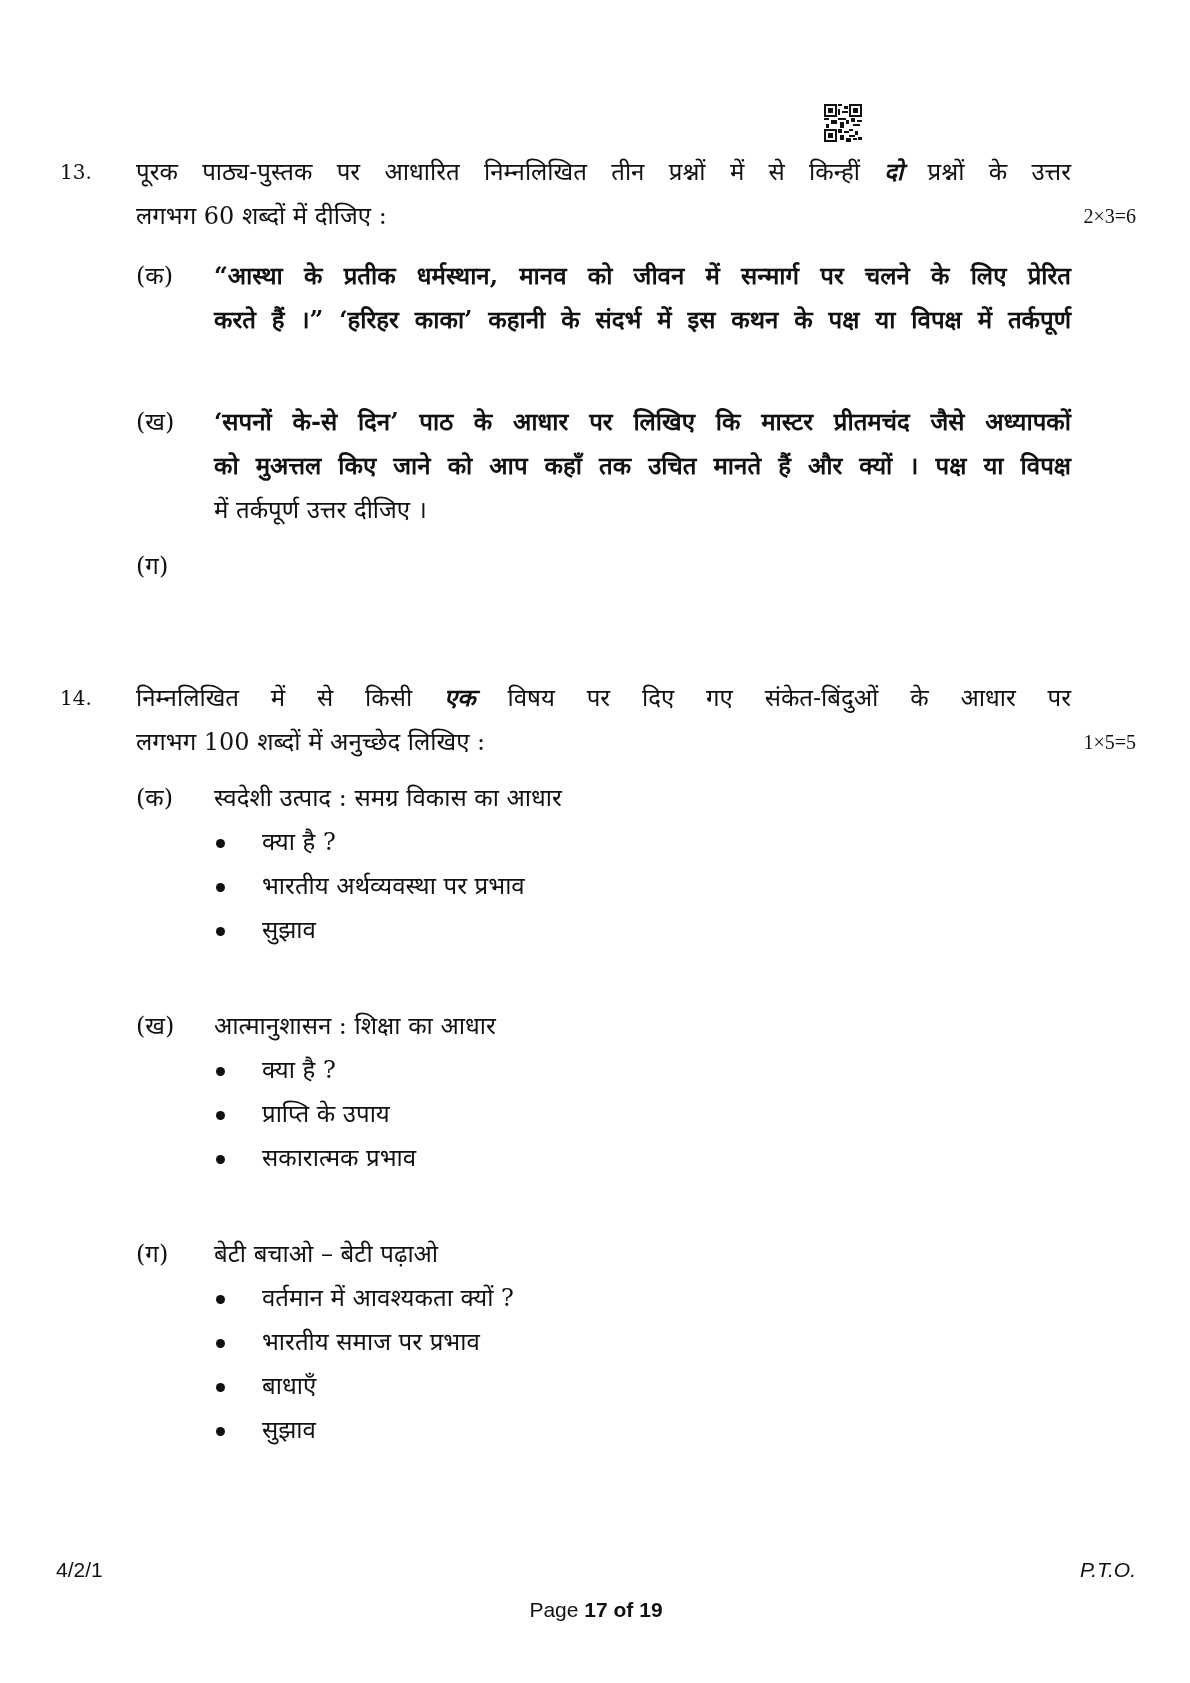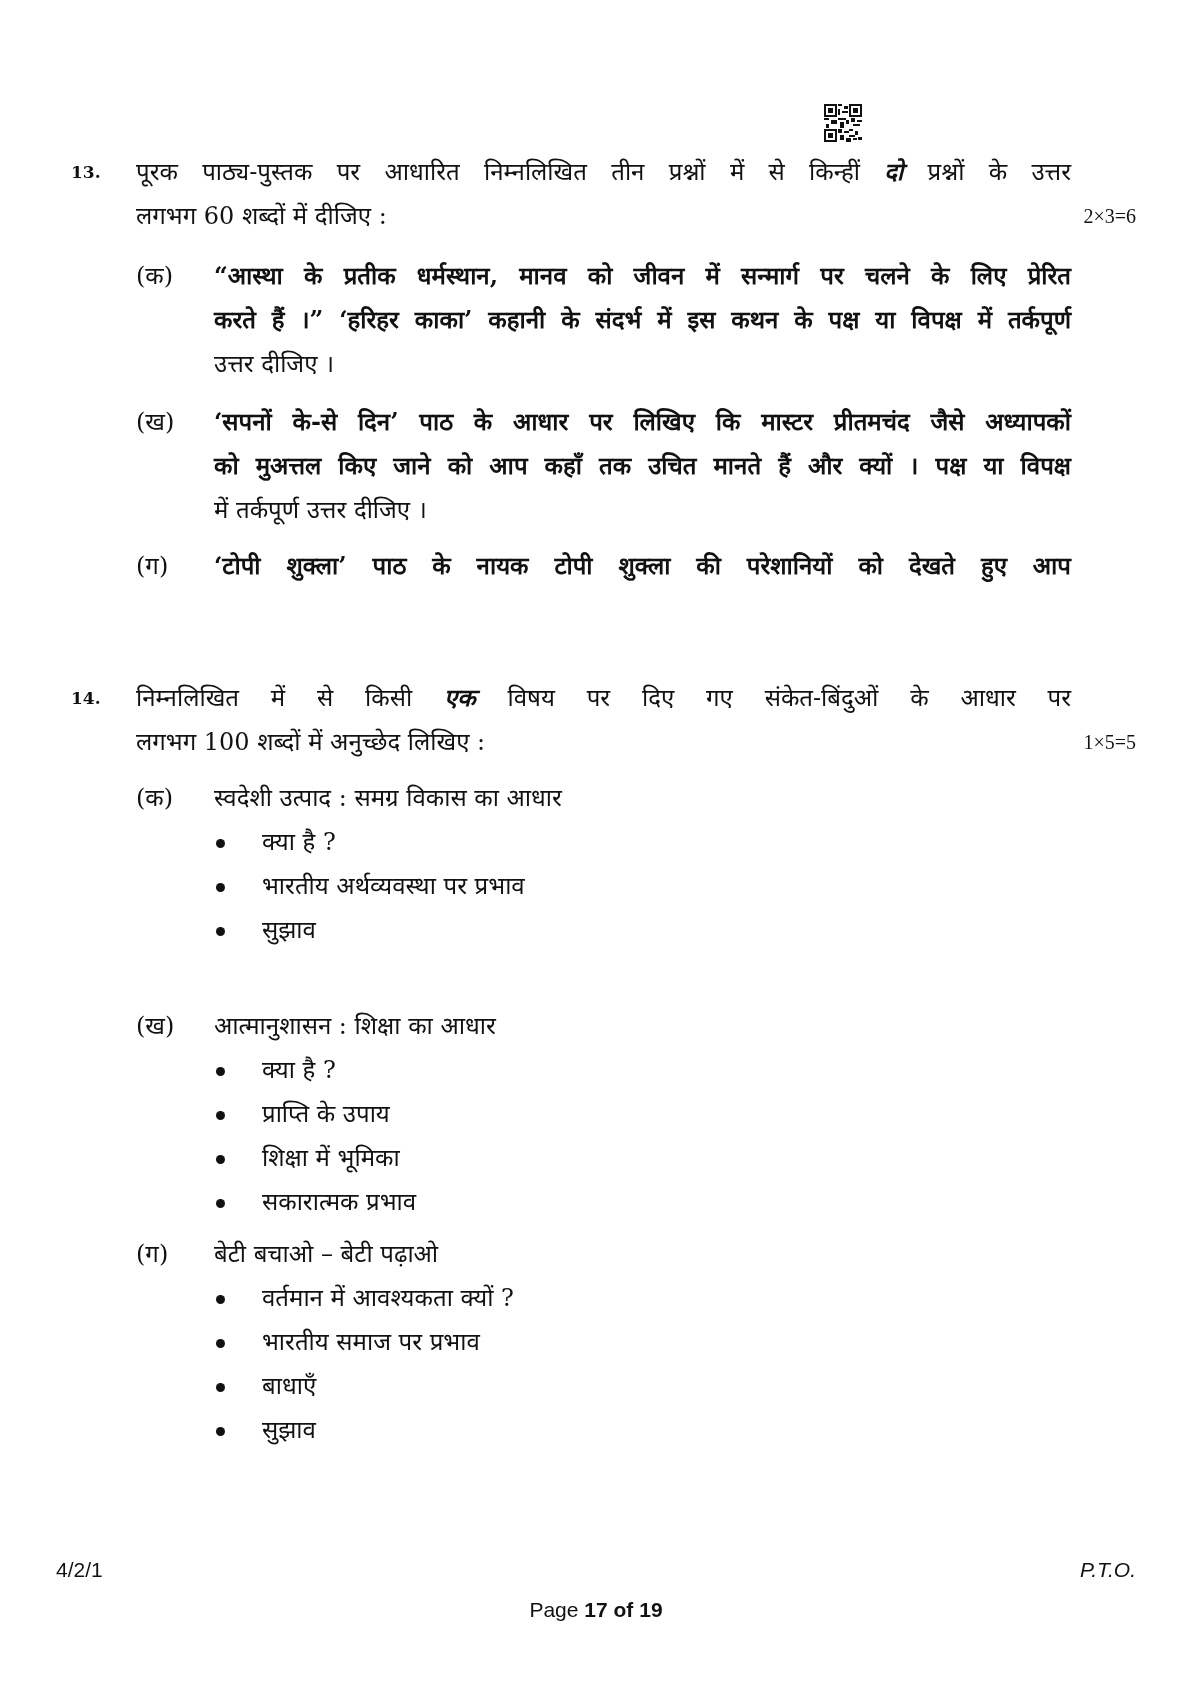--- a/index.html
+++ b/index.html
@@ -26,25 +26,25 @@
       width: 38px;
       height: 38px;
     }
     .question {
       position: absolute;
       left: 56px;
       width: 1080px;
     }
     .q-num {
       position: absolute;
-      left: 15px;
+      left: 4px;
       top: 0;
       font-family: "DejaVu Serif", "Liberation Serif", serif;
-      font-weight: bold;
-      font-size: 17px;
+      font-weight: normal;
+      font-size: 20px;
       line-height: 44px;
     }
     .q-text {
       position: absolute;
       left: 80px;
       width: 935px;
       font-size: 24px;
       line-height: 44px;
       text-align: justify;
       text-align-last: left;
@@ -180,37 +180,35 @@
       </span>
       <span class="line">लगभग 60 शब्दों में दीजिए :</span>
     </div>
     <div class="marks" style="top:44px;">2×3=6</div>
 
     <div class="sub" style="top:104px;">
       <div class="sub-label">(क)</div>
       <div class="sub-body">
         <span class="line justify">“आस्था के प्रतीक धर्मस्थान, मानव को जीवन में सन्मार्ग पर चलने के लिए प्रेरित</span>
         <span class="line justify">करते हैं ।” ‘हरिहर काका’ कहानी के संदर्भ में इस कथन के पक्ष या विपक्ष में तर्कपूर्ण</span>
-        <span class="line">उत्तर दीजिए ।</span>
       </div>
     </div>
 
     <div class="sub" style="top:250px;">
       <div class="sub-label">(ख)</div>
       <div class="sub-body">
         <span class="line justify">‘सपनों के-से दिन’ पाठ के आधार पर लिखिए कि मास्टर प्रीतमचंद जैसे अध्यापकों</span>
         <span class="line justify">को मुअत्तल किए जाने को आप कहाँ तक उचित मानते हैं और क्यों । पक्ष या विपक्ष</span>
         <span class="line">में तर्कपूर्ण उत्तर दीजिए ।</span>
       </div>
     </div>
 
     <div class="sub" style="top:394px;">
       <div class="sub-label">(ग)</div>
       <div class="sub-body">
-        <span class="line justify">‘टोपी शुक्ला’ पाठ के नायक टोपी शुक्ला की परेशानियों को देखते हुए आप</span>
       </div>
     </div>
   </div>
 
   <div class="question" style="top:676px; height:860px;">
     <div class="q-num">14.</div>
     <div class="q-text" style="top:0;">
       <span class="line justify">
         <span>निम्नलिखित में से किसी</span>
         <span class="em">एक</span>
@@ -229,21 +227,20 @@
         <li><span class="dot"></span><span>सुझाव</span></li>
       </ul>
     </div>
 
     <div class="sub" style="top:328px;">
       <div class="sub-label">(ख)</div>
       <div class="sub-body">आत्मानुशासन : शिक्षा का आधार</div>
       <ul class="bullets" style="top:44px;">
         <li><span class="dot"></span><span>क्या है ?</span></li>
         <li><span class="dot"></span><span>प्राप्ति के उपाय</span></li>
-        <li><span class="dot"></span><span>शिक्षा में भूमिका</span></li>
         <li><span class="dot"></span><span>सकारात्मक प्रभाव</span></li>
       </ul>
     </div>
 
     <div class="sub" style="top:556px;">
       <div class="sub-label">(ग)</div>
       <div class="sub-body">बेटी बचाओ – बेटी पढ़ाओ</div>
       <ul class="bullets" style="top:44px;">
         <li><span class="dot"></span><span>वर्तमान में आवश्यकता क्यों ?</span></li>
         <li><span class="dot"></span><span>भारतीय समाज पर प्रभाव</span></li>

